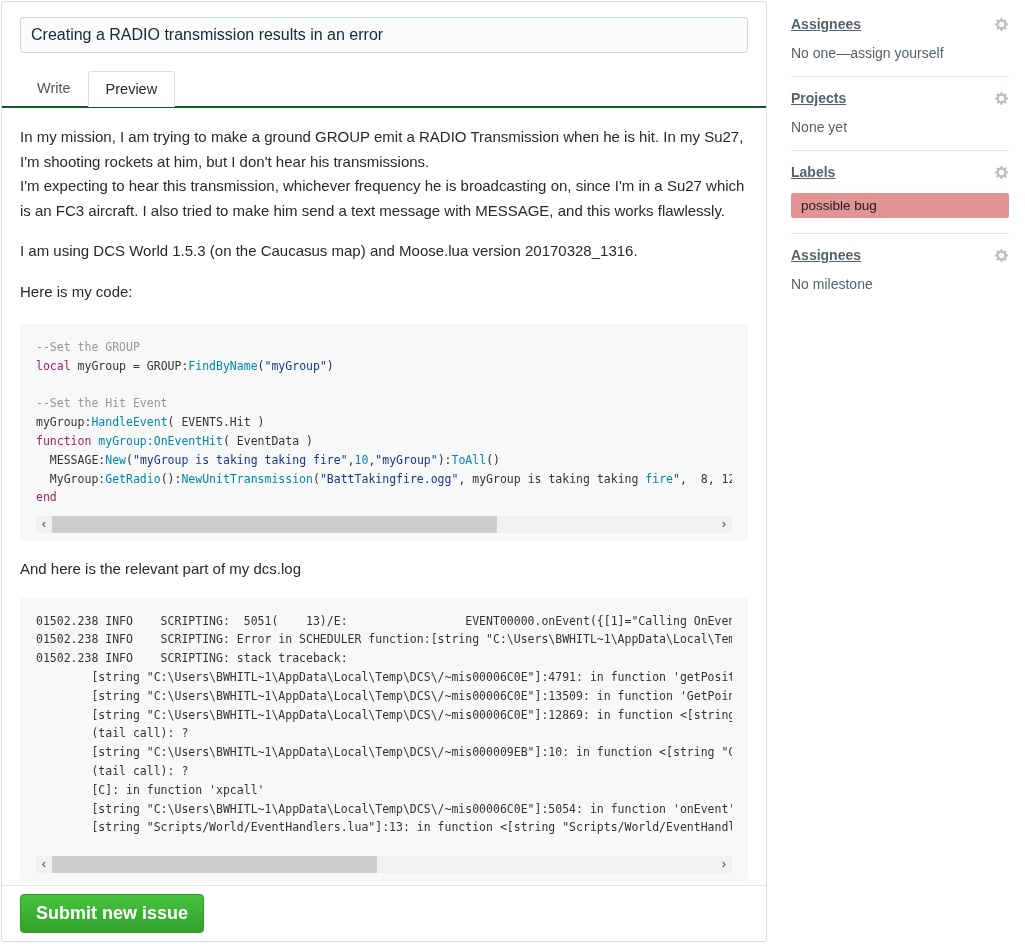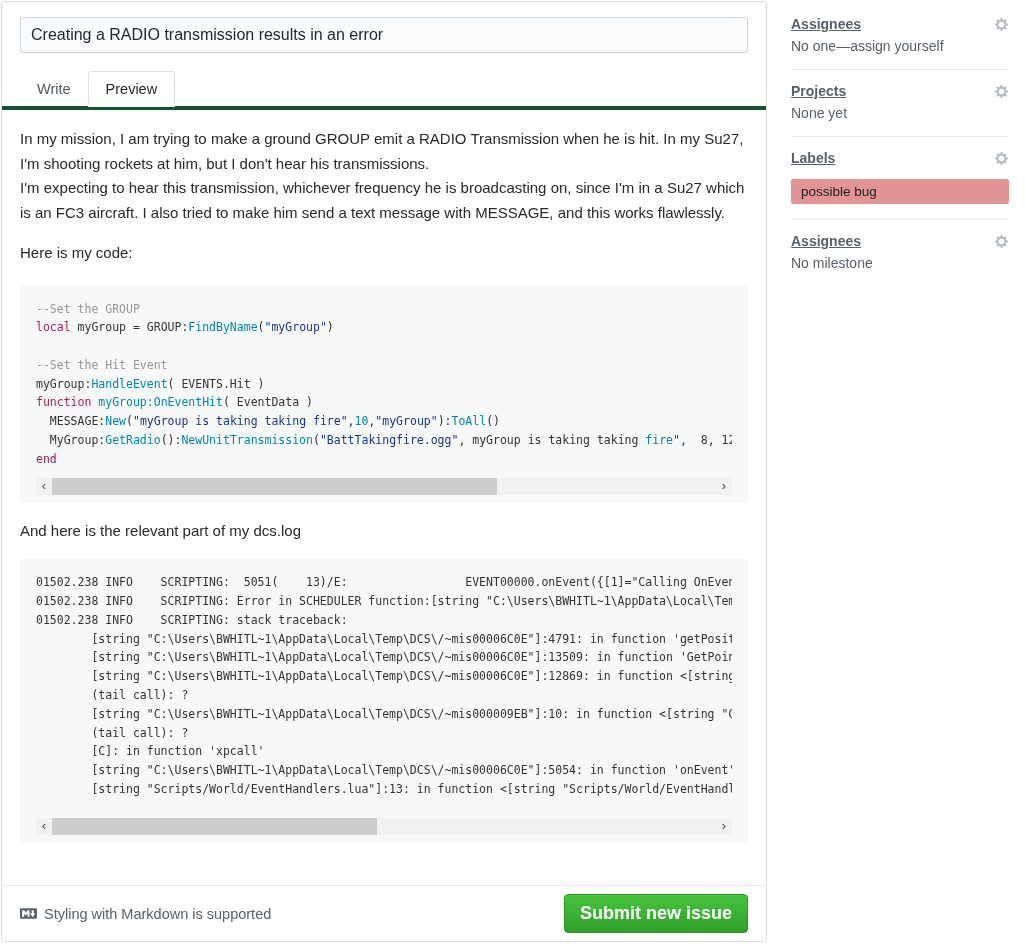--- a/index.html
+++ b/index.html
@@ -6,21 +6,21 @@
   html,body { margin:0; padding:0; background:#fff; }
   body { width:1025px; height:944px; font-family:"Liberation Sans", sans-serif; color:#24292e; overflow:hidden; }
   .page { display:flex; width:1025px; height:944px; }
 
   
   .main-panel { position:relative; width:766px; margin:1px 0 2px 1px; background:#fff;
     border:1px solid #d9dcdf; border-radius:3px; }
   .title-input { display:block; width:728px; margin:15px 18px 0; height:36px; padding:0 10px;
     font-family:"Liberation Sans", sans-serif; font-size:16px; color:#24292e;
     background:#fafbfc; border:1px solid #cfd6dc; border-radius:3px; outline:none; }
-  .tabs { display:flex; align-items:center; margin-top:18px; padding-left:18px; border-bottom:4px solid #14532d; }
+  .tabs { display:flex; align-items:flex-start; margin-top:18px; padding-left:18px; border-bottom:2px solid #14532d; }
   .tab { padding:9px 17px; font-size:14.5px; color:#4f575e; cursor:pointer; }
   .tab.active { background:#fff; color:#24292e; border:1px solid #dcdfe2; border-bottom:1px solid #fff;
     border-radius:3px 3px 0 0; margin-bottom:-1px; }
 
   .preview-body { padding:17px 18px 0; }
   .preview-body p { margin:0 0 16px; font-size:15px; line-height:24.5px; color:#27292c; }
   .pre-line { white-space:pre-line; }
 
   
   .code-block { background:#f7f8f8; border-radius:3px; margin:20px 0 16px; padding:14px 16px 8px; overflow:hidden; }
@@ -51,39 +51,40 @@
     padding:8px 15px; border:1px solid #2c9a25; border-radius:4px;
     background:linear-gradient(#47c33e, #31a02b); cursor:pointer; }
 
   
   .sidebar { width:218px; margin-left:24px; padding-top:3px; }
   .side-section { padding:13px 0 15px; border-bottom:1px solid #e6e8ea; }
   .side-section.last { border-bottom:none; }
   .side-head { display:flex; align-items:center; justify-content:space-between; }
   .side-title { font-size:14px; font-weight:600; color:#586069;text-decoration:underline; }
   .gear { width:15px; height:15px; fill:#b9bec4; cursor:pointer; }
-  .side-body { margin-top:6px; font-size:14px; color:#586069; }
+  .side-body { margin-top:13px; font-size:14px; color:#586069; }
   .label-chip { display:block; margin-top:13px; padding:5px 10px; font-size:13.5px; border-radius:2px; cursor:pointer; }
 </style>
 </head>
 <body>
 
 <div class="page">
 
   <div class="main-panel">
     <input class="title-input" value="Creating a RADIO transmission results in an error" style="">
 
     <div class="tabs">
       <div class="tab">Write</div>
       <div class="tab active">Preview</div>
     </div>
 
     <div class="preview-body">
       <p class="pre-line">In my mission, I am trying to make a ground GROUP emit a RADIO Transmission when he is hit. In my Su27, I'm shooting rockets at him, but I don't hear his transmissions.
 I'm expecting to hear this transmission, whichever frequency he is broadcasting on, since I'm in a Su27 which is an FC3 aircraft. I also tried to make him send a text message with MESSAGE, and this works flawlessly.</p>
+      <p>I am using DCS World 1.5.3 (on the Caucasus map) and Moose.lua version 20170328_1316.</p>
       <p>Here is my code:</p>
 
       <div class="code-block">
         <pre class="codepre" id="code-lines"><div class="code-line"><span class="tok-cmt">--Set the GROUP</span></div><div class="code-line"><span class="tok-kw">local</span><span class="tok-plain"> myGroup = GROUP:</span><span class="tok-fn">FindByName</span><span class="tok-plain">(</span><span class="tok-str">"myGroup"</span><span class="tok-plain">)</span></div><div class="code-line">&nbsp;</div><div class="code-line"><span class="tok-cmt">--Set the Hit Event</span></div><div class="code-line"><span class="tok-plain">myGroup:</span><span class="tok-fn">HandleEvent</span><span class="tok-plain">( EVENTS.Hit )</span></div><div class="code-line"><span class="tok-kw">function</span><span class="tok-fn"> myGroup:OnEventHit</span><span class="tok-plain">( EventData )</span></div><div class="code-line"><span class="tok-plain">  MESSAGE:</span><span class="tok-fn">New</span><span class="tok-plain">(</span><span class="tok-str">"myGroup is taking taking fire"</span><span class="tok-plain">,</span><span class="tok-num">10</span><span class="tok-plain">,</span><span class="tok-str">"myGroup"</span><span class="tok-plain">):</span><span class="tok-fn">ToAll</span><span class="tok-plain">()</span></div><div class="code-line"><span class="tok-plain">  MyGroup:</span><span class="tok-fn">GetRadio</span><span class="tok-plain">():</span><span class="tok-fn">NewUnitTransmission</span><span class="tok-plain">(</span><span class="tok-str">"BattTakingfire.ogg"</span><span class="tok-plain">, myGroup is taking taking </span><span class="tok-fn">fire</span><span class="tok-str">",</span><span class="tok-plain">  8, 122</span></div><div class="code-line"><span class="tok-kw">end</span></div></pre>
         <div class="hscroll">
           <span class="scroll-arrow">‹</span>
           <span class="scroll-track">
               <span class="scroll-thumb" id="code-thumb" style="width: 67%;"></span>
             </span>
           <span class="scroll-arrow">›</span>
@@ -99,26 +100,20 @@
           <span class="scroll-arrow">‹</span>
           <span class="scroll-track">
               <span class="scroll-thumb" id="log-thumb" style="width: 49%;"></span>
             </span>
           <span class="scroll-arrow">›</span>
         </div>
       </div>
     </div>
 
     <div class="footer">
-      <div class="md-note">
-        <svg class="md-icon" width="17" height="17" viewBox="0 0 16 16">
-          <path fill="#586069" d="M14.85 3H1.15C.52 3 0 3.52 0 4.15v7.69C0 12.48.52 13 1.15 13h13.69c.64 0 1.15-.52 1.15-1.15v-7.7C16 3.52 15.48 3 14.85 3zM9 11H7V8L5.5 9.92 4 8v3H2V5h2l1.5 2L7 5h2v6zm2.99.5L9.5 8H11V5h2v3h1.5l-2.51 3.5z"></path>
-        </svg>
-        <span>Styling with Markdown is supported</span>
-      </div>
       <button class="submit-btn">Submit new issue</button>
     </div>
   </div>
 
   <div class="sidebar">
 
     <div class="side-section">
       <div class="side-head">
         <span class="side-title">Assignees</span>
         <svg class="gear" viewBox="0 0 14 16">

